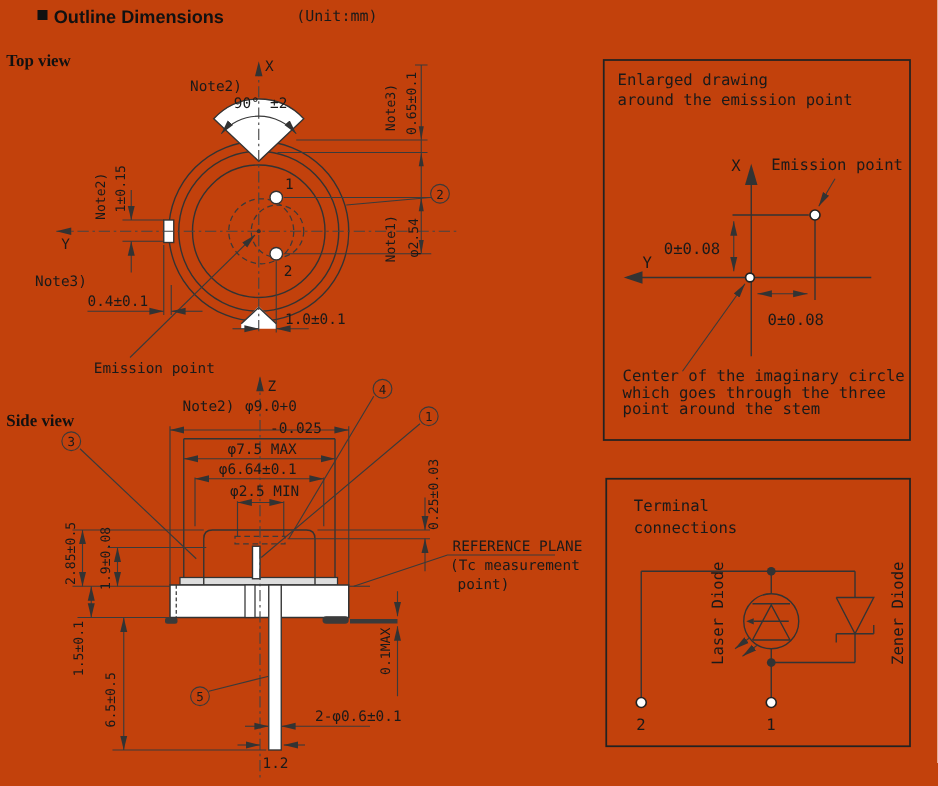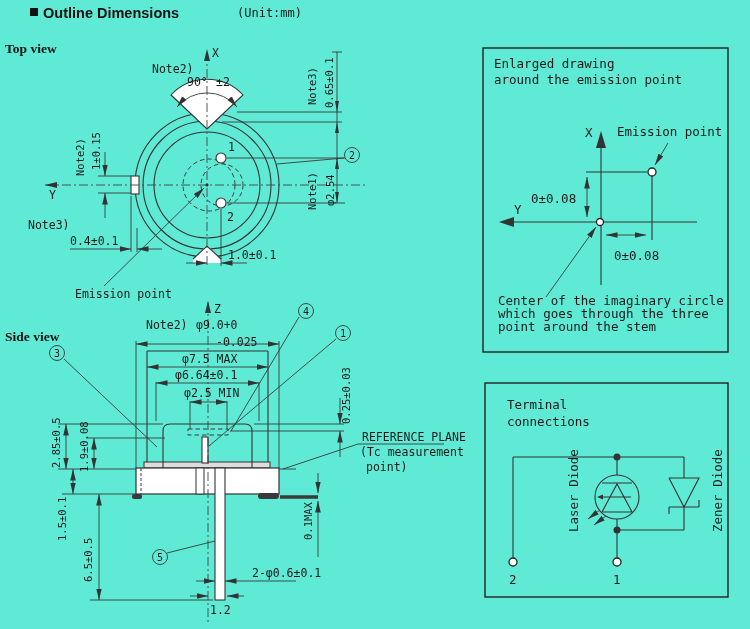--- a/index.html
+++ b/index.html
@@ -1,16 +1,16 @@
 <!DOCTYPE html>
 <html><head>
 <meta charset="utf-8">
 <style>
   html,body{margin:0;padding:0;background:#fff;}
-  #stage{position:relative;width:750px;height:629px;background:#5eead4;overflow:hidden;}
+  #stage{position:relative;width:750px;height:629px;background:#c2410c;overflow:hidden;}
   svg{position:absolute;left:0;top:0;}
   .ln{stroke:#333;stroke-width:1.1;fill:none;}
   .thin{stroke:#3a3a3a;stroke-width:0.9;fill:none;}
   .cl{stroke:#444;stroke-width:0.9;fill:none;stroke-dasharray:9 3 2 3;}
   .dash{stroke:#3a3a3a;stroke-width:1;fill:none;stroke-dasharray:4.5 3;}
   .wht{fill:#fff;}
   .blk{fill:#333;}
   .t{font-family:"DejaVu Sans Mono",monospace;font-size:11.5px;fill:#1a1a1a;}
   .ts{font-family:"DejaVu Sans Mono",monospace;font-size:10.5px;fill:#1a1a1a;}
   .tb{font-family:"DejaVu Sans Mono",monospace;font-size:12.5px;fill:#1a1a1a;}

